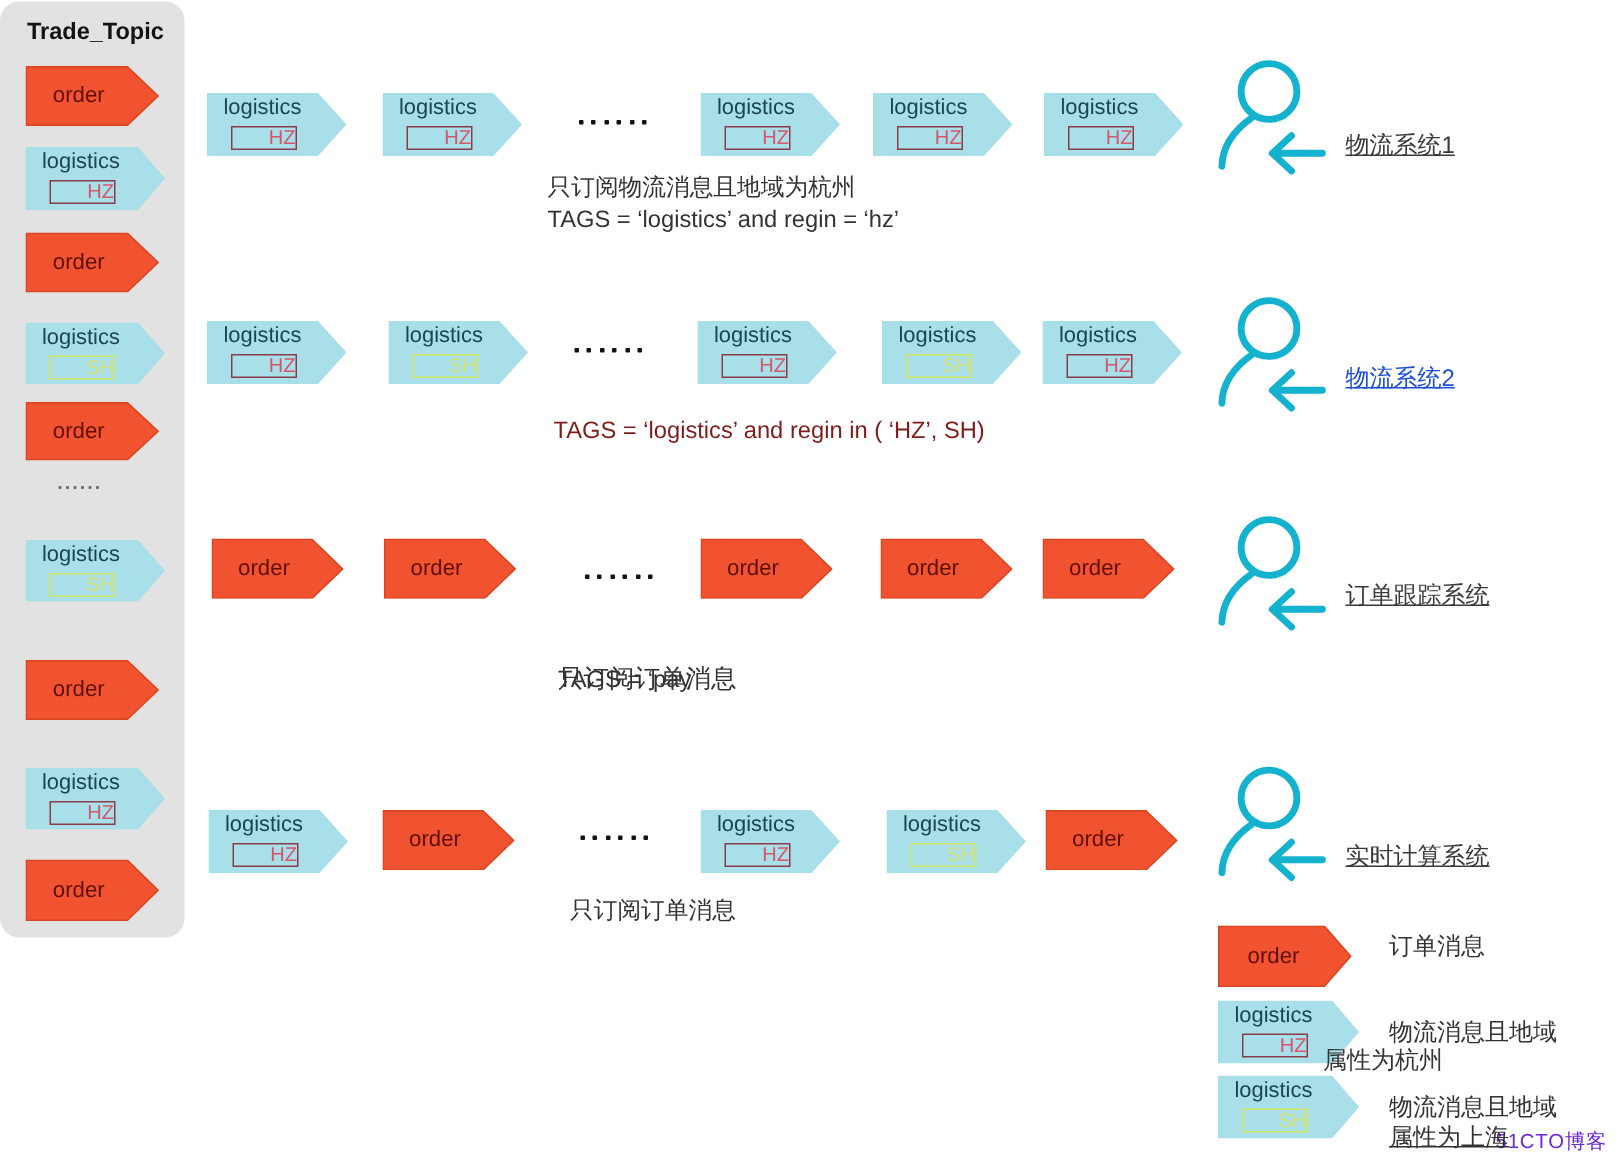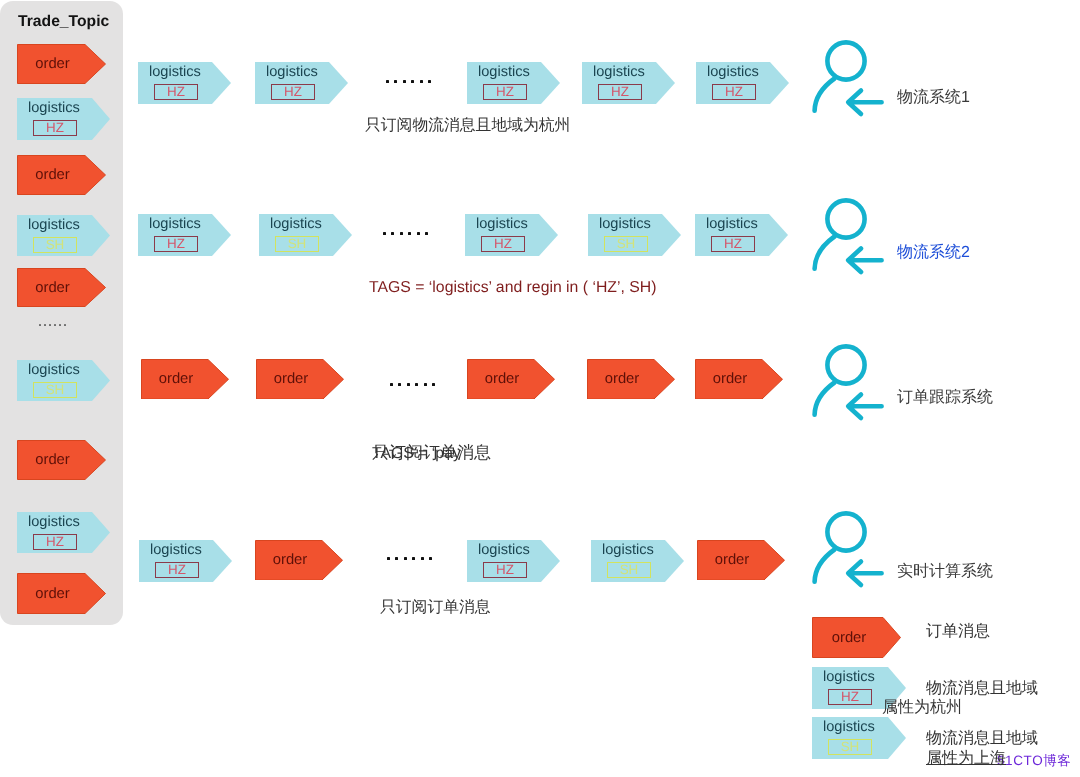--- a/index.html
+++ b/index.html
@@ -10,26 +10,26 @@
 
   
   #topic-panel{position:absolute;border-radius:13px;}
   #topic-title{position:absolute;font-weight:bold;white-space:nowrap;line-height:1;}
 
   
   .arrow{position:absolute;}
   .arrow > svg{display:block;position:absolute;left:0;top:0;}
   .arrow .lbl{position:absolute;white-space:nowrap;line-height:1;}
   .tagbox{position:absolute;box-sizing:border-box;border-style:solid;
-     border-width:1px;display:flex;align-items:center;justify-content:center;}
+     border-width:1px;display:flex;align-items:center;justify-content:flex-end;}
   .tagbox span{display:block;line-height:1;}
 
   .dots{position:absolute;white-space:nowrap;line-height:1;}
   .desc{position:absolute;white-space:nowrap;line-height:1;}
-  .person-label{position:absolute;white-space:nowrap;line-height:1;}
+  .person-label{position:absolute;white-space:nowrap;line-height:1;text-decoration:underline;}
   .legend-label{position:absolute;white-space:nowrap;line-height:1;}
   #watermark{position:absolute;white-space:nowrap;line-height:1;}
 </style>
 </head>
 <body>
 
 <div id="stage">
   <div id="topic-panel" style="left:0px;top:1px;width:123px;height:624px;background:#e3e2e2;"></div>
   <div id="topic-title" style="left:18px;top:14.3px;font-size:15.7px;color:#131313;">Trade_Topic</div>
   <div id="watermark" style="left:997px;top:754px;font-size:13.5px;color:#6d28d9;letter-spacing:0.6px;">51CTO博客</div>
@@ -154,20 +154,21 @@
     <div class="arrow" style="left:696px;top:62px;width:93px;height:42px;">
       <svg width="93" height="42" viewBox="0 0 93 42">
         <path d="M0 0 H74 L93 21 L74 42 H0 Z" fill="#a8dfe8"></path>
       </svg>
       <div class="lbl" style="left:11px;top:3.4px;font-size:14.6px;color:#1b4551;">logistics</div>
       <div class="tagbox" style="left:16px;top:21.5px;width:44px;height:16.5px;border-color:#8b3a4a;">
         <span style="font-size:13.4px;line-height:9.5px;color:#d4566a;">HZ</span>
       </div>
     </div>
     <div class="desc" style="left:365px;top:118px;font-size:15.8px;color:#333333;">只订阅物流消息且地域为杭州</div>
+    <div class="desc" style="left:365px;top:138.7px;font-size:15.8px;color:#333333;">TAGS = ‘logistics’ and regin = ‘hz’</div>
     <div class="arrow" style="left:138px;top:214px;width:93px;height:42px;">
       <svg width="93" height="42" viewBox="0 0 93 42">
         <path d="M0 0 H74 L93 21 L74 42 H0 Z" fill="#a8dfe8"></path>
       </svg>
       <div class="lbl" style="left:11px;top:3.4px;font-size:14.6px;color:#1b4551;">logistics</div>
       <div class="tagbox" style="left:16px;top:21.5px;width:44px;height:16.5px;border-color:#8b3a4a;">
         <span style="font-size:13.4px;line-height:9.5px;color:#d4566a;">HZ</span>
       </div>
     </div>
     <div class="arrow" style="left:259px;top:214px;width:93px;height:42px;">

